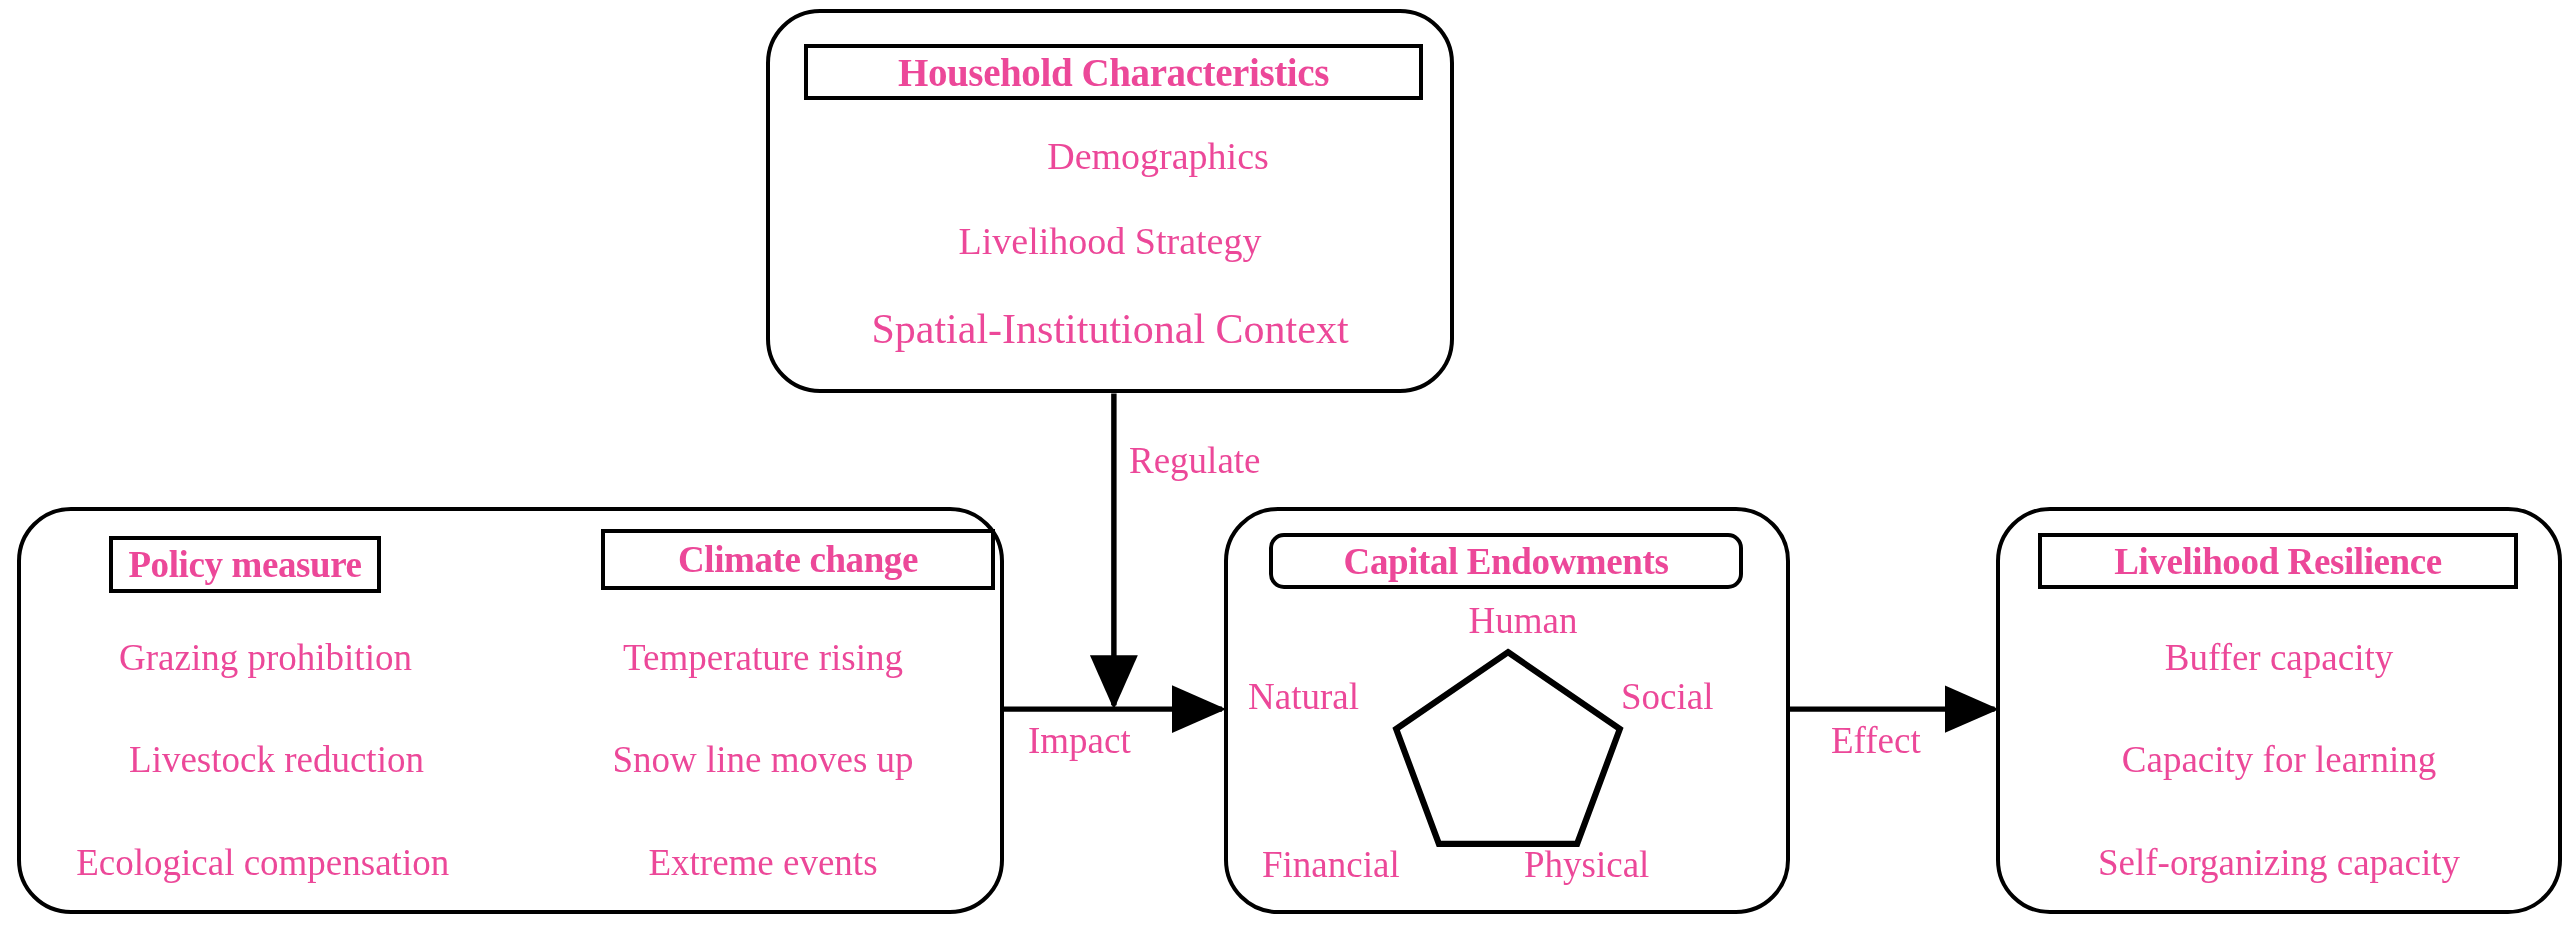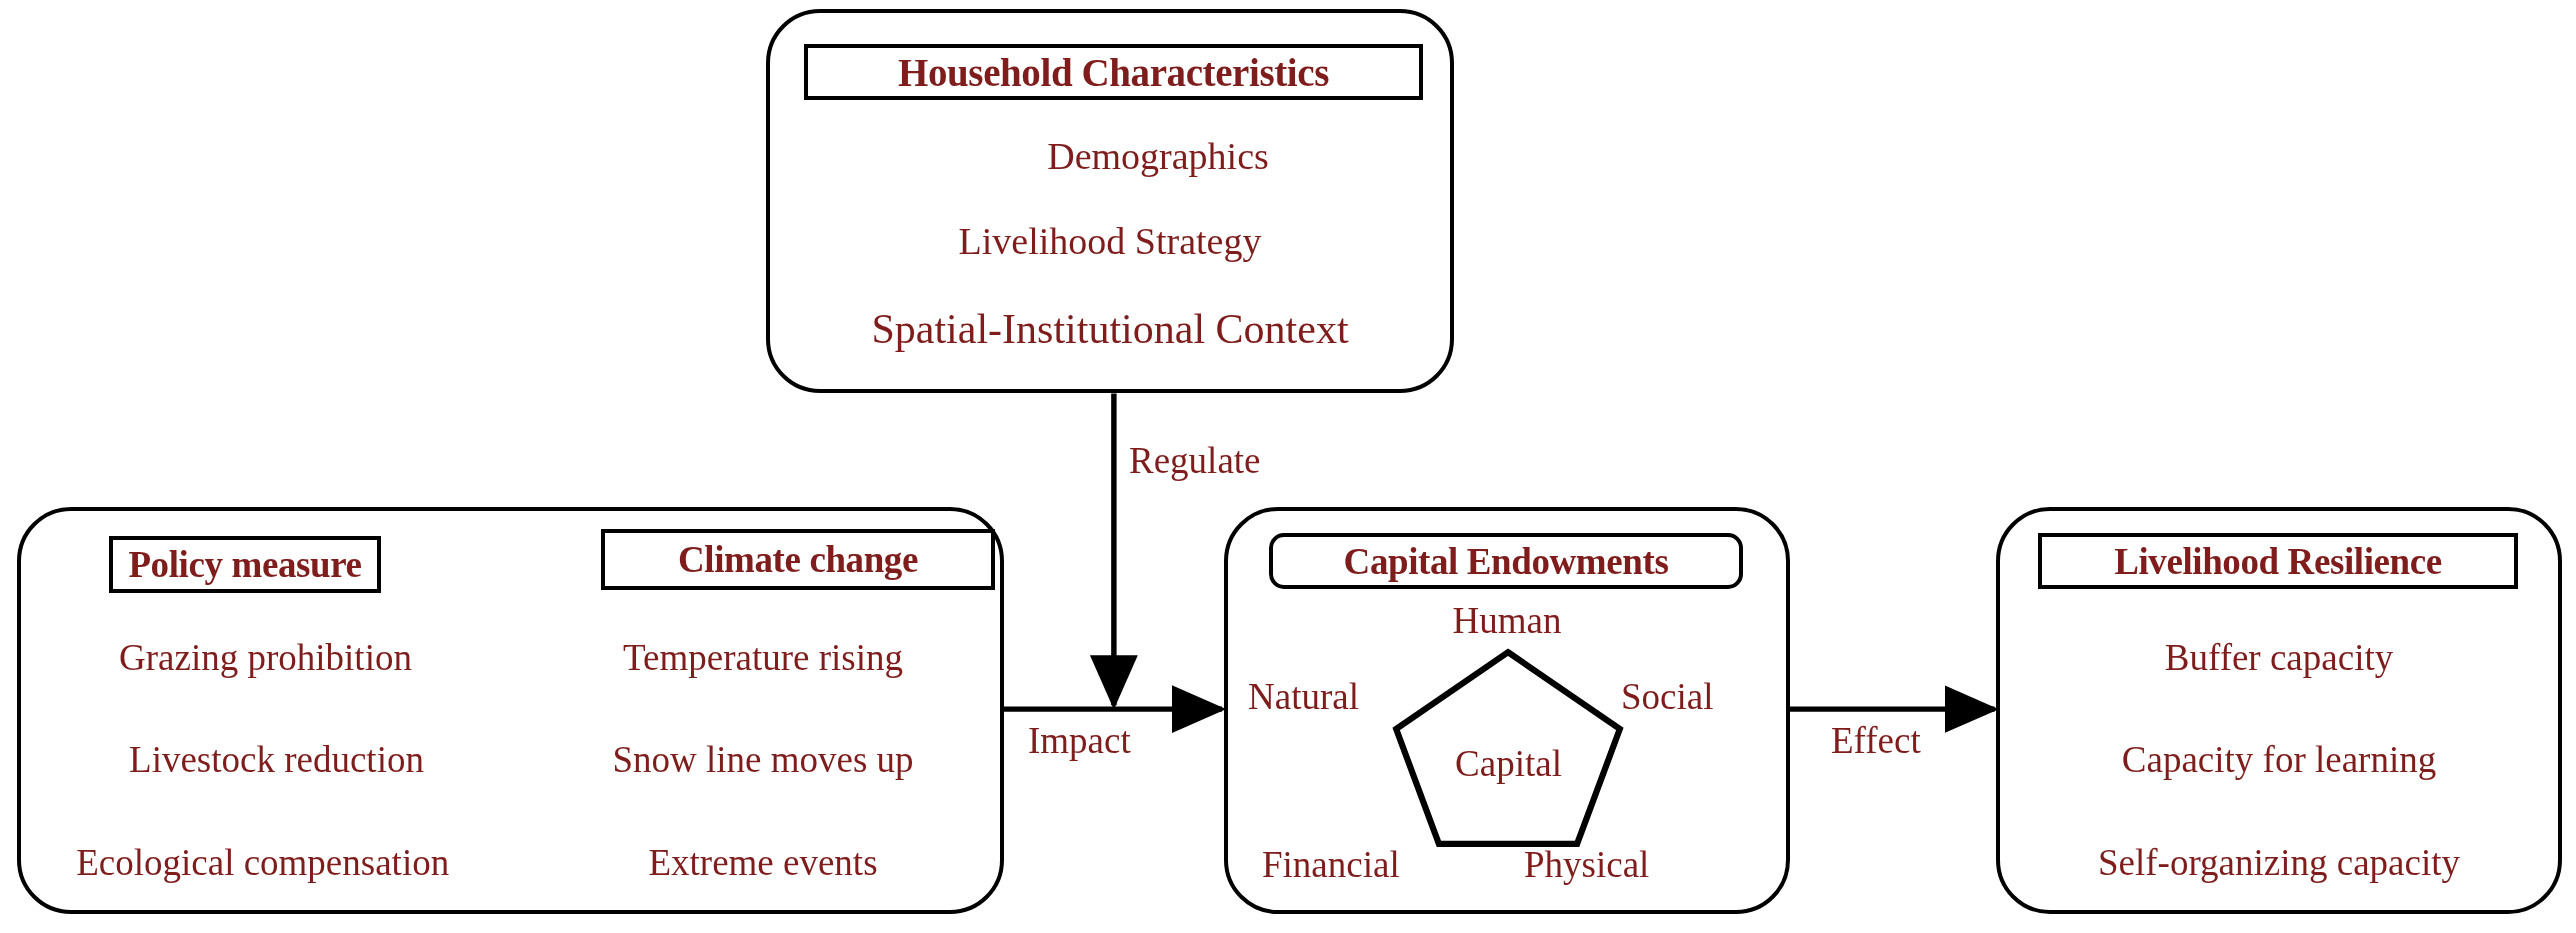--- a/index.html
+++ b/index.html
@@ -7,21 +7,21 @@
     padding: 0;
     background: #ffffff;
   }
   #canvas {
     position: relative;
     width: 2576px;
     height: 934px;
     background: #ffffff;
     overflow: hidden;
     font-family: "Liberation Serif", "DejaVu Serif", serif;
-    color: #7f1d1d;
+    color: #ec4899;
   }
 
   
   .node-box {
     position: absolute;
     box-sizing: border-box;
     border: 4.7px solid #000000;
     border-radius: 54px;
     background: #ffffff;
   }
@@ -120,31 +120,30 @@
   <div class="title-plate" style="left:601px; top:529px; width:394px; height:61px; font-size:37px;">Climate change</div>
 
   <div class="body-line" style="left:522px; top:636px; width:482px; font-size:37px;">Temperature rising</div>
   <div class="body-line" style="left:522px; top:738px; width:482px; font-size:37px;">Snow line moves up</div>
   <div class="body-line" style="left:522px; top:841px; width:482px; font-size:37px;">Extreme events</div>
 
   <div class="node-box" style="left:1224px; top:507px; width:566px; height:407px;"></div>
 
   <div class="title-plate" style="left:1269px; top:533px; width:474px; height:56px; font-size:37px;border-radius:15px;">Capital Endowments</div>
 
-  <div class="pentagon-label" style="left:1224px; top:599px; width:566px; text-align:center; font-size:37px;">Human</div>
+  <div class="pentagon-label" style="left:1224px; top:599px; width:566px; text-align:center; font-size:37px;padding-left:16px;">Human</div>
   <div class="pentagon-label" style="left:1248px; top:675px; font-size:37px;">Natural</div>
   <div class="pentagon-label" style="left:1621px; top:675px; font-size:37px;">Social</div>
   <div class="pentagon-label" style="left:1262px; top:843px; font-size:37px;">Financial</div>
   <div class="pentagon-label" style="left:1524px; top:843px; font-size:37px;">Physical</div>
 
   <svg id="pentagon-svg" viewBox="0 0 340 280" xmlns="http://www.w3.org/2000/svg">
     <polygon points="170,14 314,113 259,261 81,261 26,113" fill="none" stroke="#000000" stroke-width="8" stroke-linejoin="miter"></polygon>
   </svg>
 
-  <div class="pentagon-label" style="left:1380px; top:742px; width:257px; text-align:center; font-size:37px;">Capital</div>
 
   <div class="node-box" style="left:1996px; top:507px; width:566px; height:407px;"></div>
 
   <div class="title-plate" style="left:2038px; top:533px; width:480px; height:56px; font-size:37px;">Livelihood Resilience</div>
 
   <div class="body-line" style="left:1996px; top:636px; width:566px; font-size:37px;">Buffer capacity</div>
   <div class="body-line" style="left:1996px; top:738px; width:566px; font-size:37px;">Capacity for learning</div>
   <div class="body-line" style="left:1990px; top:841px; width:578px; font-size:37px;">Self-organizing capacity</div>
 
   <div class="arrow-label" style="left:1129px; top:439px; font-size:37px;">Regulate</div>

